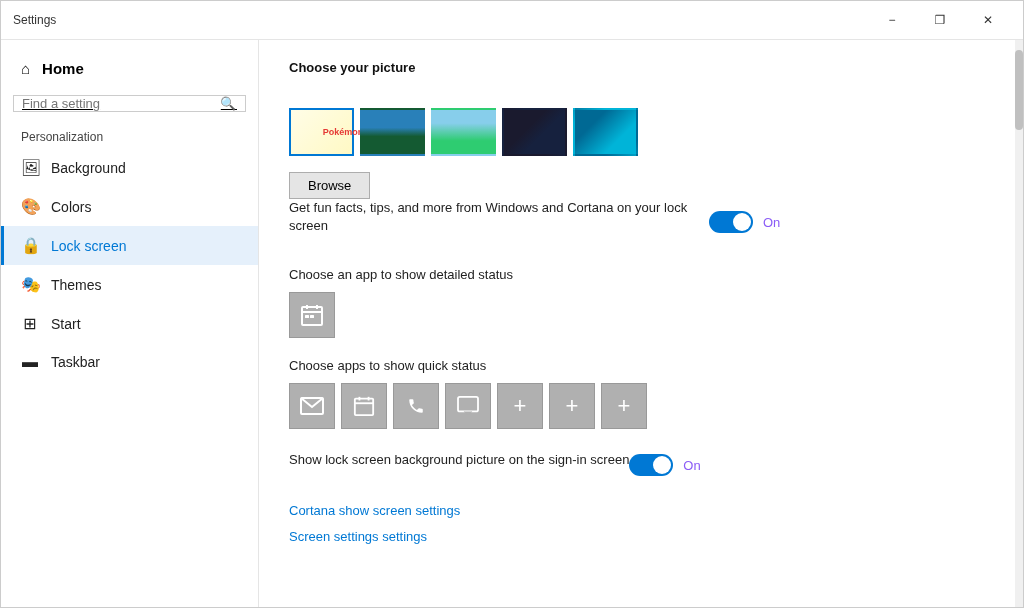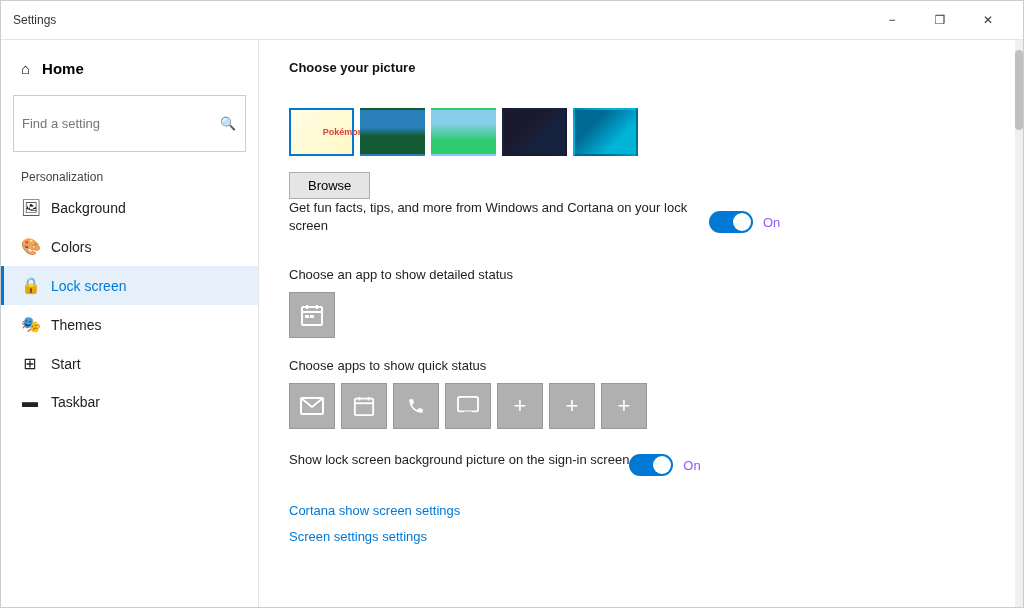--- a/index.html
+++ b/index.html
@@ -5,21 +5,21 @@
     * { box-sizing: border-box; margin: 0; padding: 0; }
     body { font-family: 'Segoe UI', Arial, sans-serif; font-size: 14px; background: #f2f2f2; color: #000; }
     .window { width: 1024px; height: 608px; background: #fff; display: flex; flex-direction: column; border: 1px solid #ccc; }
     .titlebar { display: flex; align-items: center; justify-content: space-between; padding: 4px 12px; background: #fff; border-bottom: 1px solid #e5e5e5; min-height: 32px; }
     .titlebar-title { font-size: 12px; color: #333; }
     .titlebar-controls { display: flex; gap: 2px; }
     .titlebar-btn { width: 46px; height: 30px; border: none; background: transparent; cursor: pointer; display: flex; align-items: center; justify-content: center; font-size: 12px; color: #333; }
     .content { display: flex; flex: 1; overflow: hidden; }
     .sidebar { width: 258px; background: #fff; padding: 10px 0; border-right: 1px solid #e5e5e5; overflow-y: auto; flex-shrink: 0; }
     .sidebar-home { display: flex; align-items: center; gap: 12px; padding: 10px 20px; font-size: 15px; font-weight: 600; cursor: pointer; }
-    .search-box { margin: 8px 12px; display: flex; align-items: center; border: 1px solid #ccc; background: #fff; padding: 20px 8px; }
+    .search-box { margin: 8px 12px; display: flex; align-items: center; border: 1px solid #ccc; background: #fff; padding: 0 8px; text-decoration: underline; }
     .search-box input { border: none; outline: none; flex: 1; font-size: 13px; }
     .search-box span { color: #666; font-size: 13px; }
     .sidebar-section-title { padding: 10px 20px 4px; font-size: 12px; color: #444; font-weight: 400; }
     .sidebar-item { display: flex; align-items: center; gap: 12px; padding: 10px 20px; cursor: pointer; font-size: 14px; color: #222; position: relative; }
     .sidebar-item.active { background: #e5f0fb; color: #0078d4; border-left: 3px solid #0078d4; padding-left: 17px; }
     .sidebar-item .icon { width: 18px; text-align: center; font-size: 16px; }
     .main { flex: 1; padding: 20px 30px; overflow-y: auto; background: #fff; position: relative; }
     .main-title { font-size: 13px; font-weight: 600; margin-bottom: 33px; color: #111; }
     .picture-row { display: flex; gap: 6px; margin-bottom: 16px; }
     .picture-thumb { width: 65px; height: 48px; object-fit: cover; cursor: pointer; border: 2px solid transparent; padding-left: 43px; }

